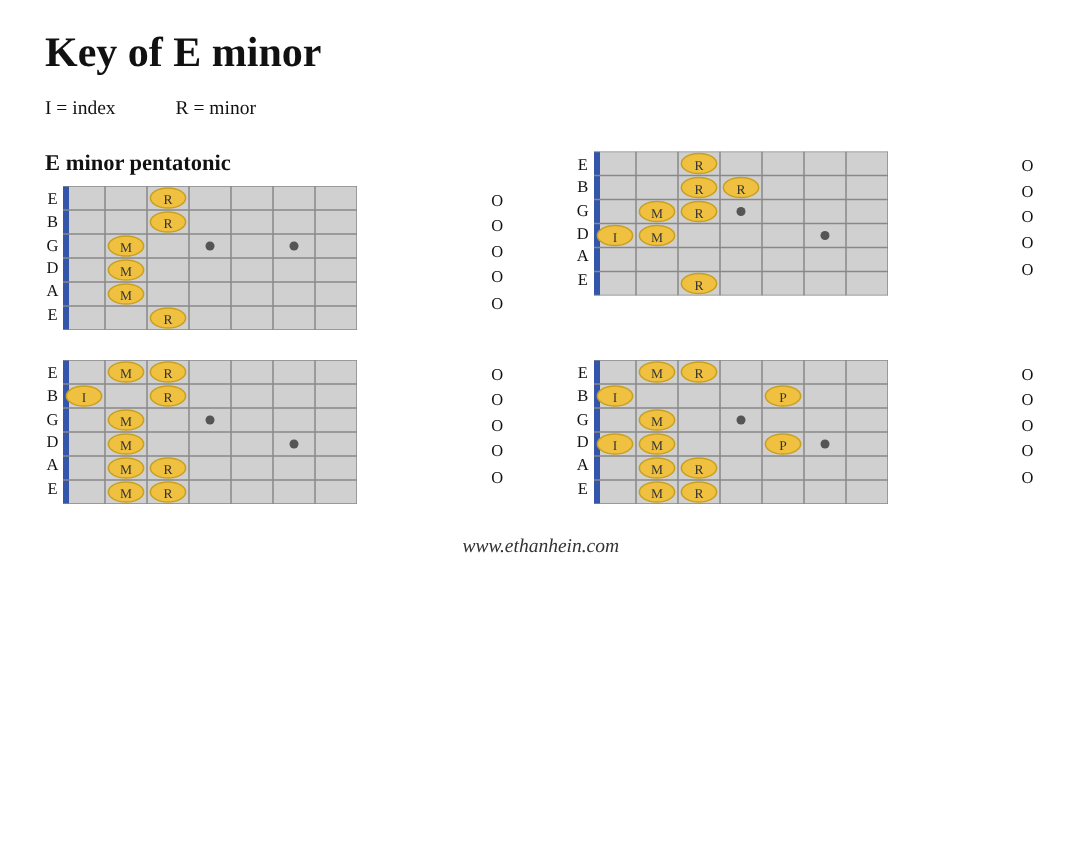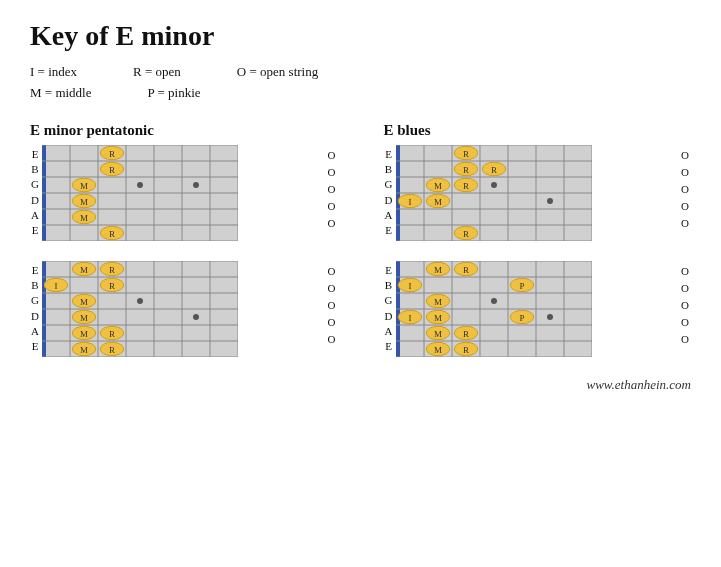--- a/index.html
+++ b/index.html
@@ -16,21 +16,21 @@
       font-weight: bold;
       margin-bottom: 10px;
     }
     .legend {
       font-size: 13px;
       margin-bottom: 18px;
       line-height: 1.6;
     }
     .legend-row {
       display: flex;
-      gap: 56px;
+      gap: 40px;
     }
     .diagrams-row {
       display: flex;
       gap: 46px;
       margin-bottom: 20px;
     }
     .diagram-wrap {
       flex: 1;
     }
     .diagram-title {
@@ -67,41 +67,36 @@
       margin-left: 3px;
       padding: 2px 0;
     }
     .open-label {
       font-size: 11px;
       text-align: center;
       width: 12px;
       line-height: 1;
     }
     .website {
-      text-align: right;
+      text-align: center;
       font-size: 13px;
       color: #333;
       margin-top: 8px;
       font-style: italic;
     }
   </style>
 </head>
 <body>
 
 <h1>Key of E minor</h1>
 
 <div class="legend">
   <div class="legend-row">
     <span>I = index</span>
-    <span>R = open</span>
-    <span>O = open string</span>
-  </div>
-  <div class="legend-row">
-    <span>M = middle</span>
-    <span>P = pinkie</span>
+    <span>R = minor</span>
   </div>
 </div>
 
 <div id="diagrams-container">
 
 <div class="diagrams-row">
       <div class="diagram-wrap">
         <div class="diagram-title">E minor pentatonic</div>
         <div class="fretboard">
           <div class="string-labels">
@@ -151,21 +146,20 @@
             <div class="open-label">O</div>
             <div class="open-label">O</div>
             <div class="open-label">O</div>
             <div class="open-label">O</div>
             <div class="open-label">O</div>
             <div class="open-label"></div>
           </div>
         </div>
       </div>
       <div class="diagram-wrap">
-        <div class="diagram-title">E blues</div>
         <div class="fretboard">
           <div class="string-labels">
             <div class="string-label">E</div>
             <div class="string-label">B</div>
             <div class="string-label">G</div>
             <div class="string-label">D</div>
             <div class="string-label">A</div>
             <div class="string-label">E</div>
           </div>
           <div class="grid-area">

